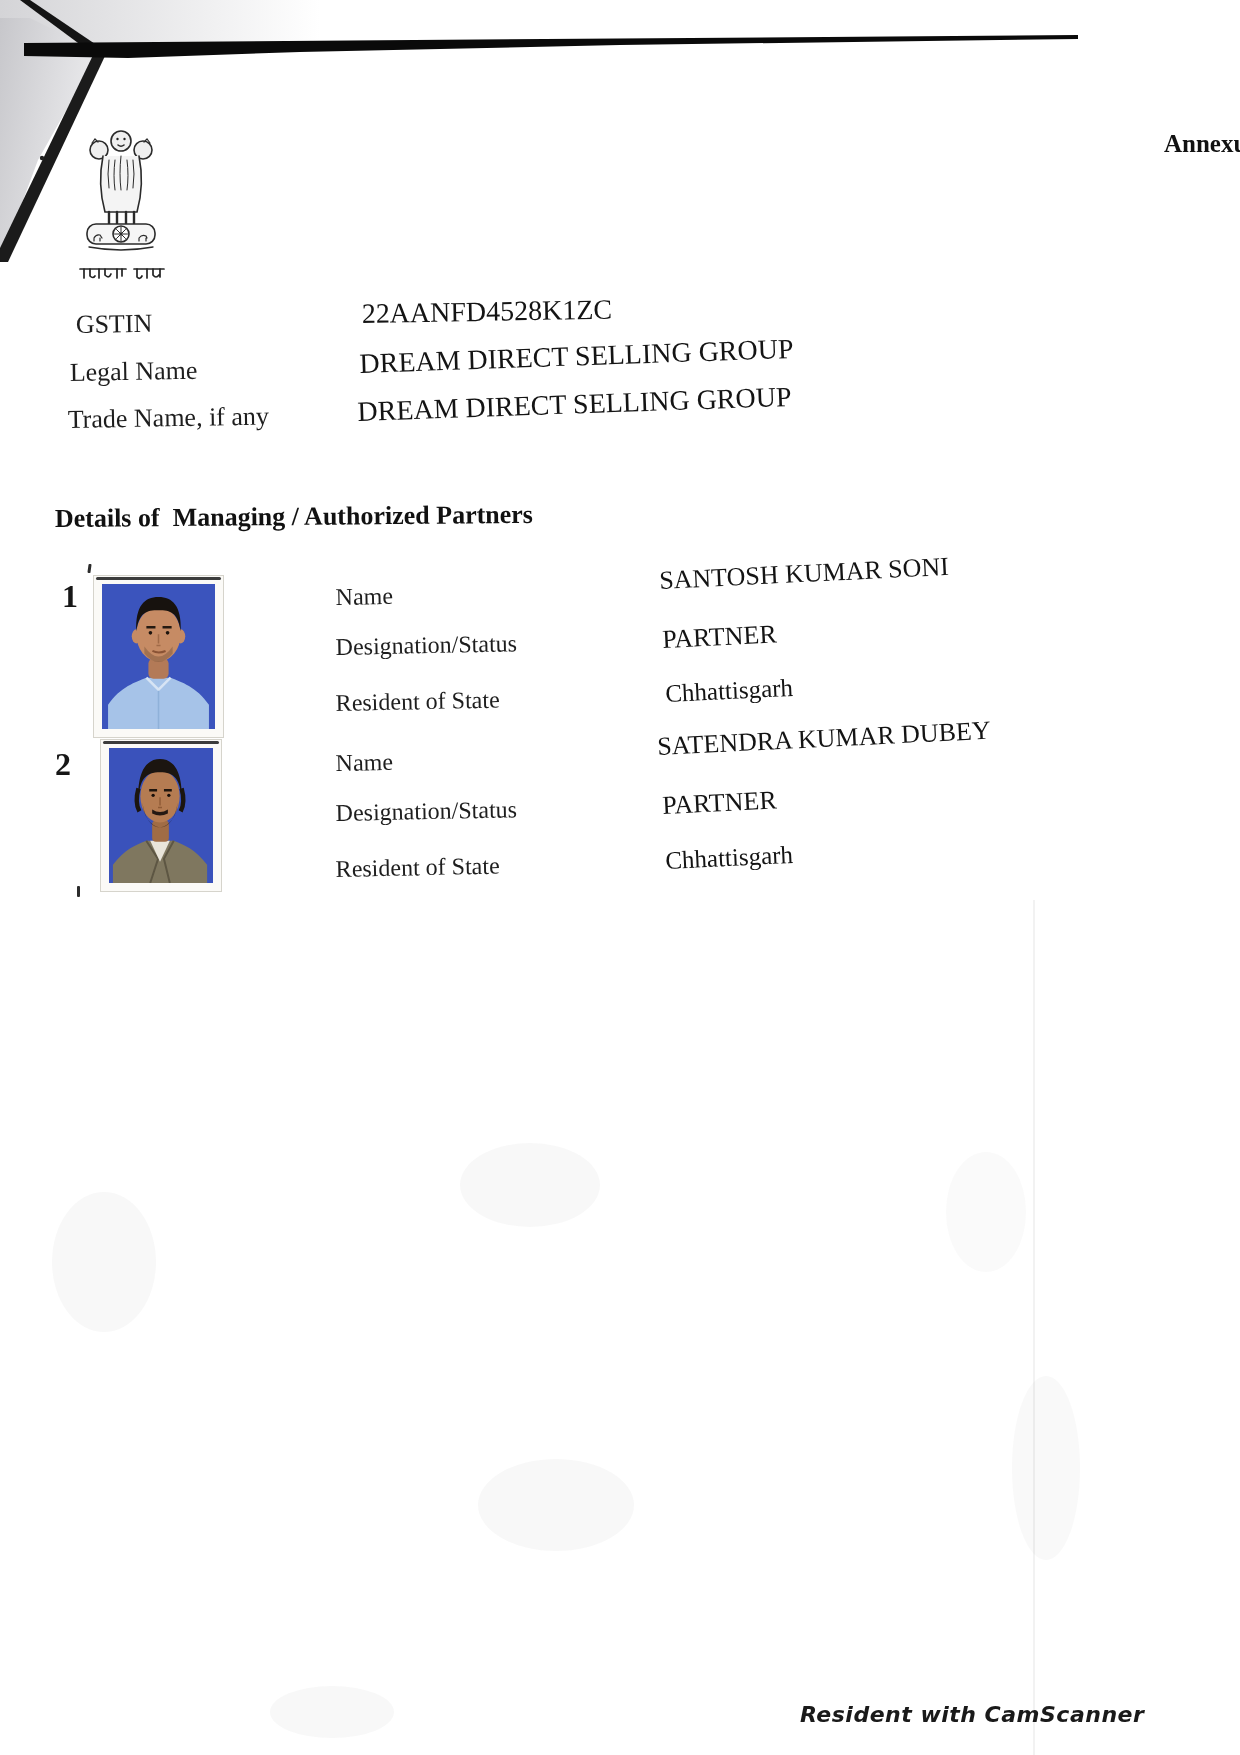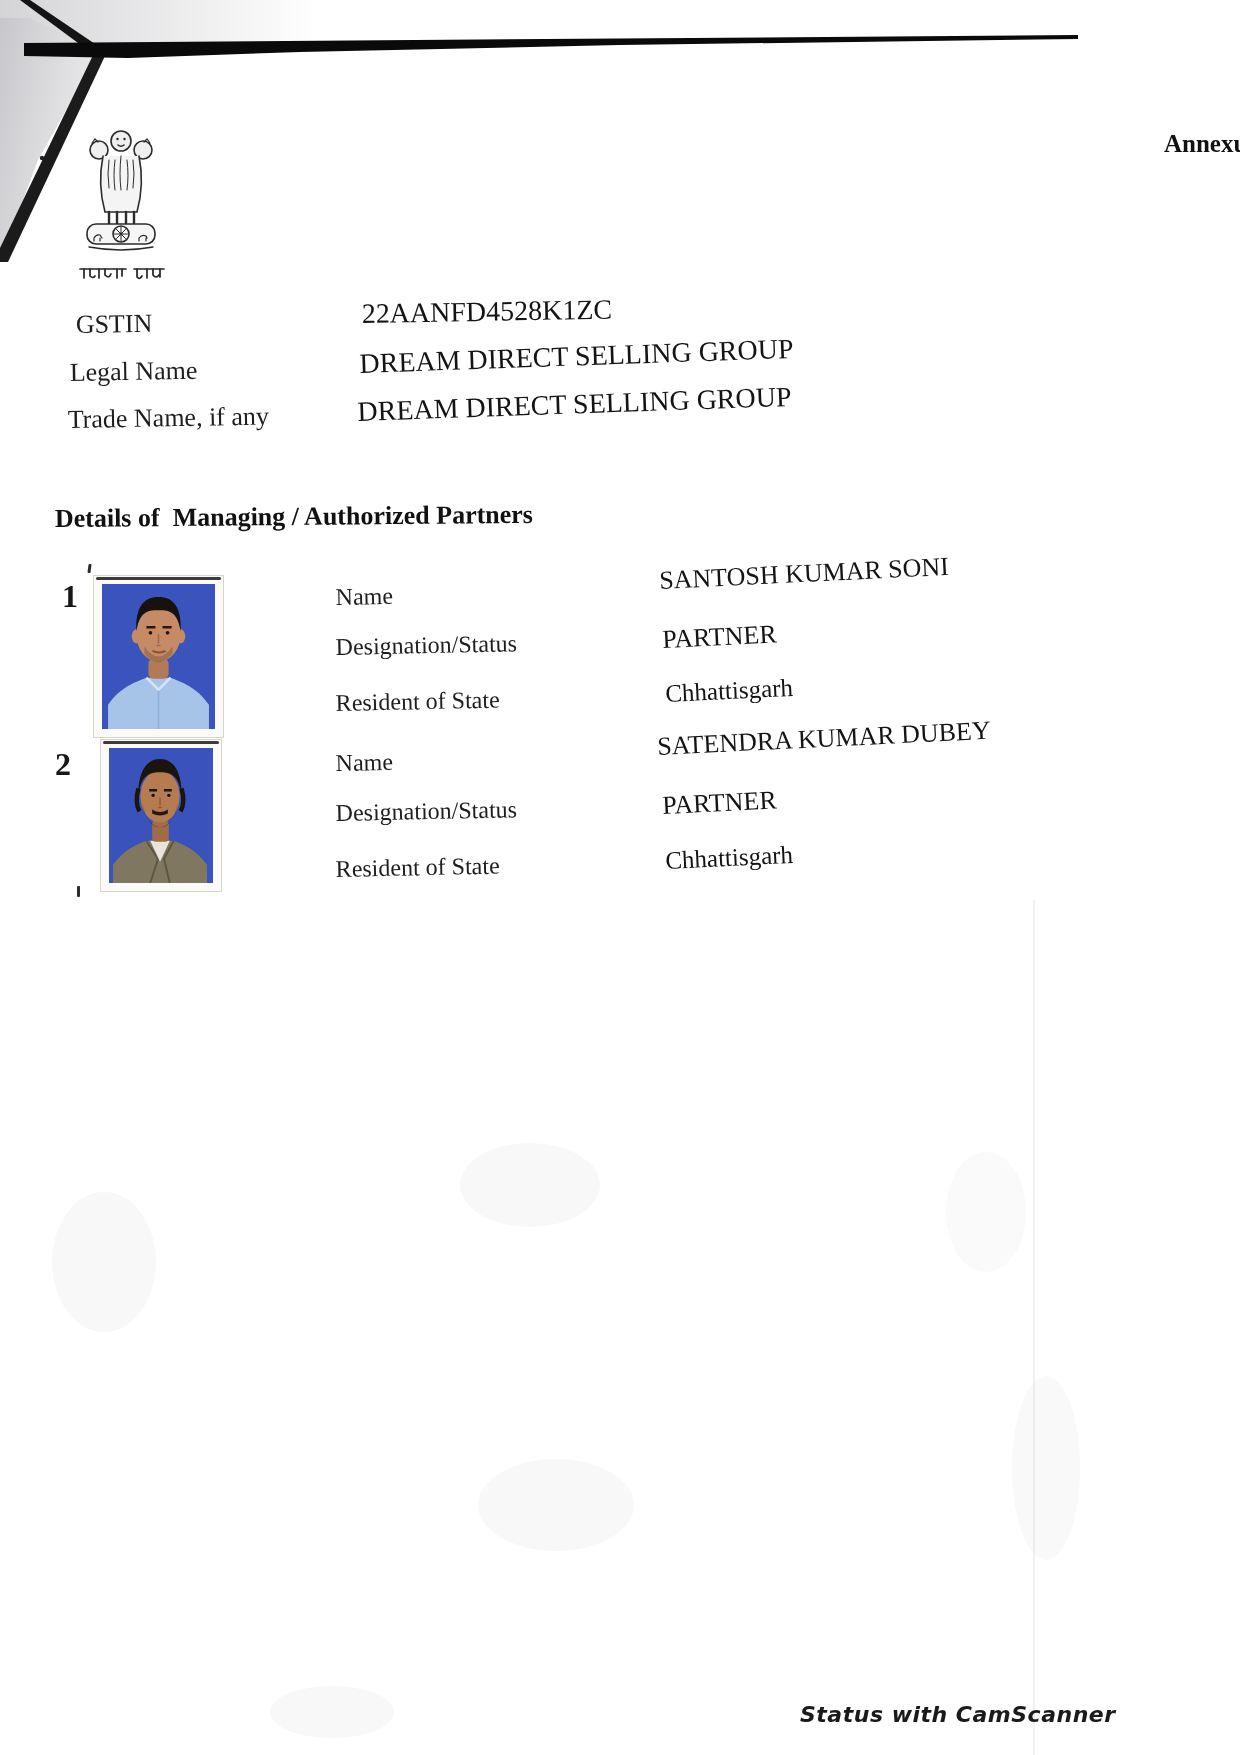--- a/index.html
+++ b/index.html
@@ -196,16 +196,16 @@
 
     <div class="abs p-label" style="left:336px;top:750px;">Name</div>
     <div class="abs p-value" style="left:658px;top:732px;">SATENDRA KUMAR DUBEY</div>
 
     <div class="abs p-label" style="left:336px;top:800px;">Designation/Status</div>
     <div class="abs p-value" style="left:663px;top:791px;">PARTNER</div>
 
     <div class="abs p-label" style="left:336px;top:856px;">Resident of State</div>
     <div class="abs p-value p-value-small" style="left:666px;top:847px;">Chhattisgarh</div>
 
-    <div class="abs watermark" style="left:800px;top:1702px;">Status with CamScanner</div>
+    <div class="abs watermark" style="left:800px;top:1702px;">Resident with CamScanner</div>
 
   </div>
 </div>
 
 </body></html>

